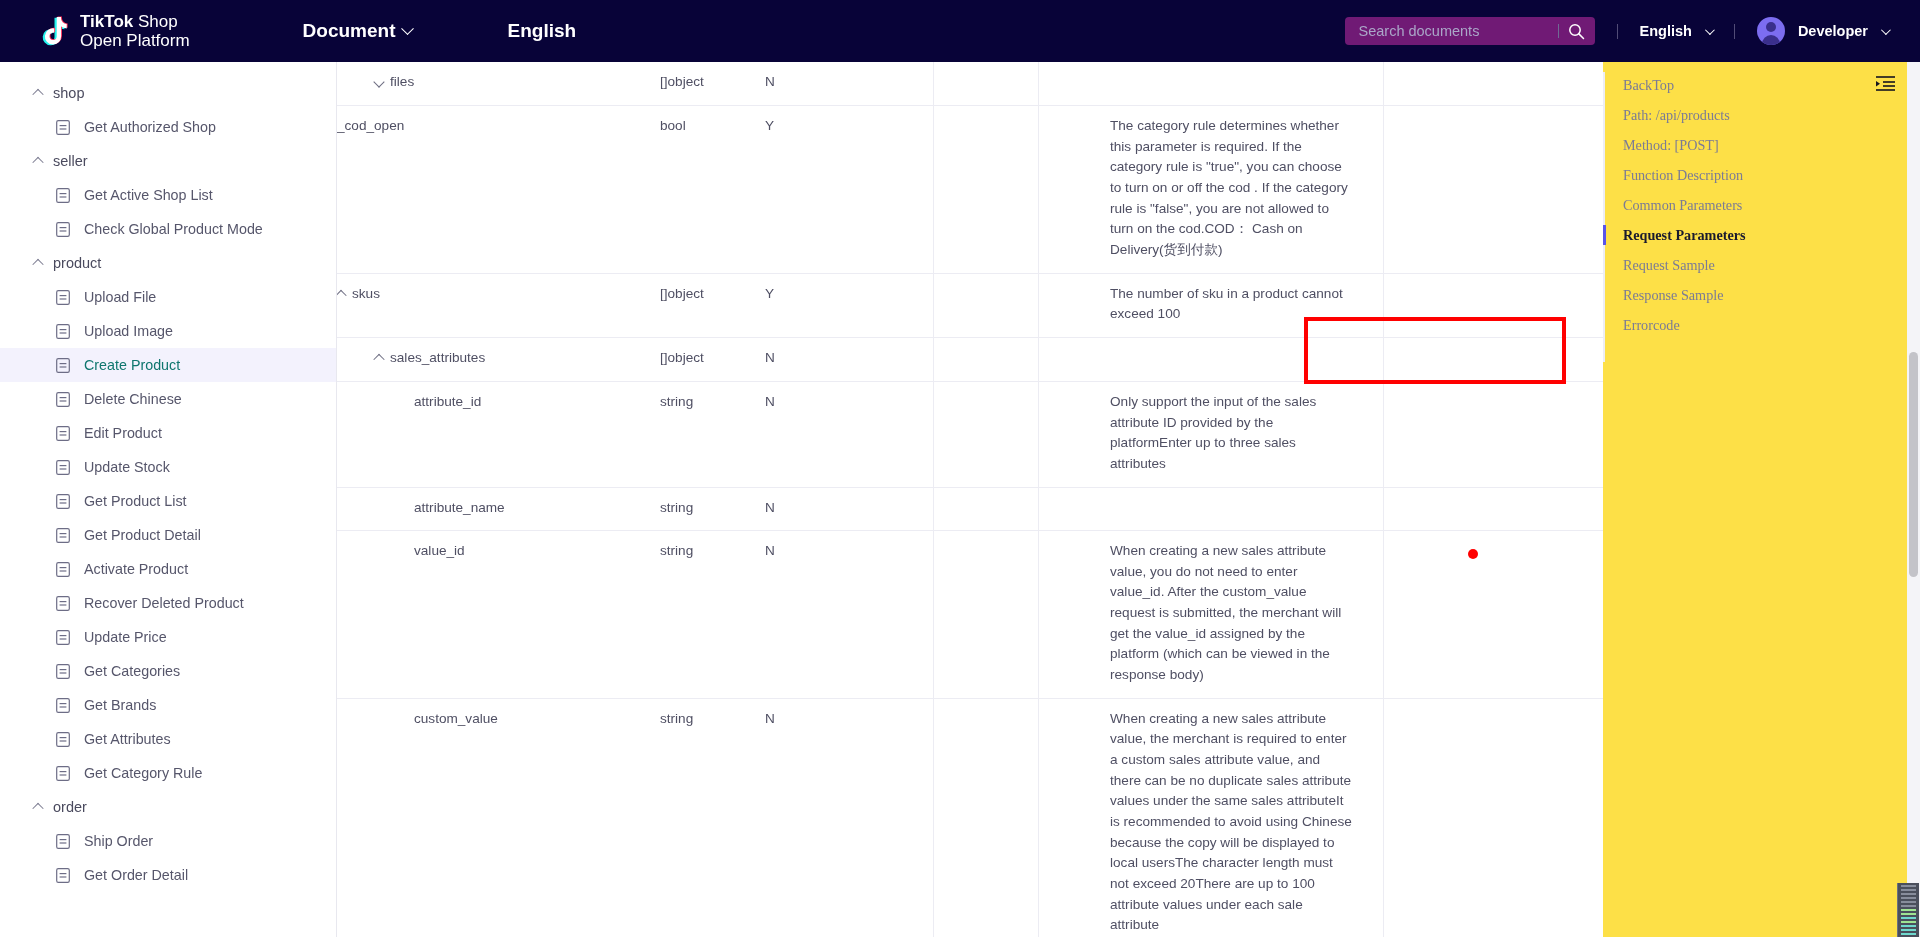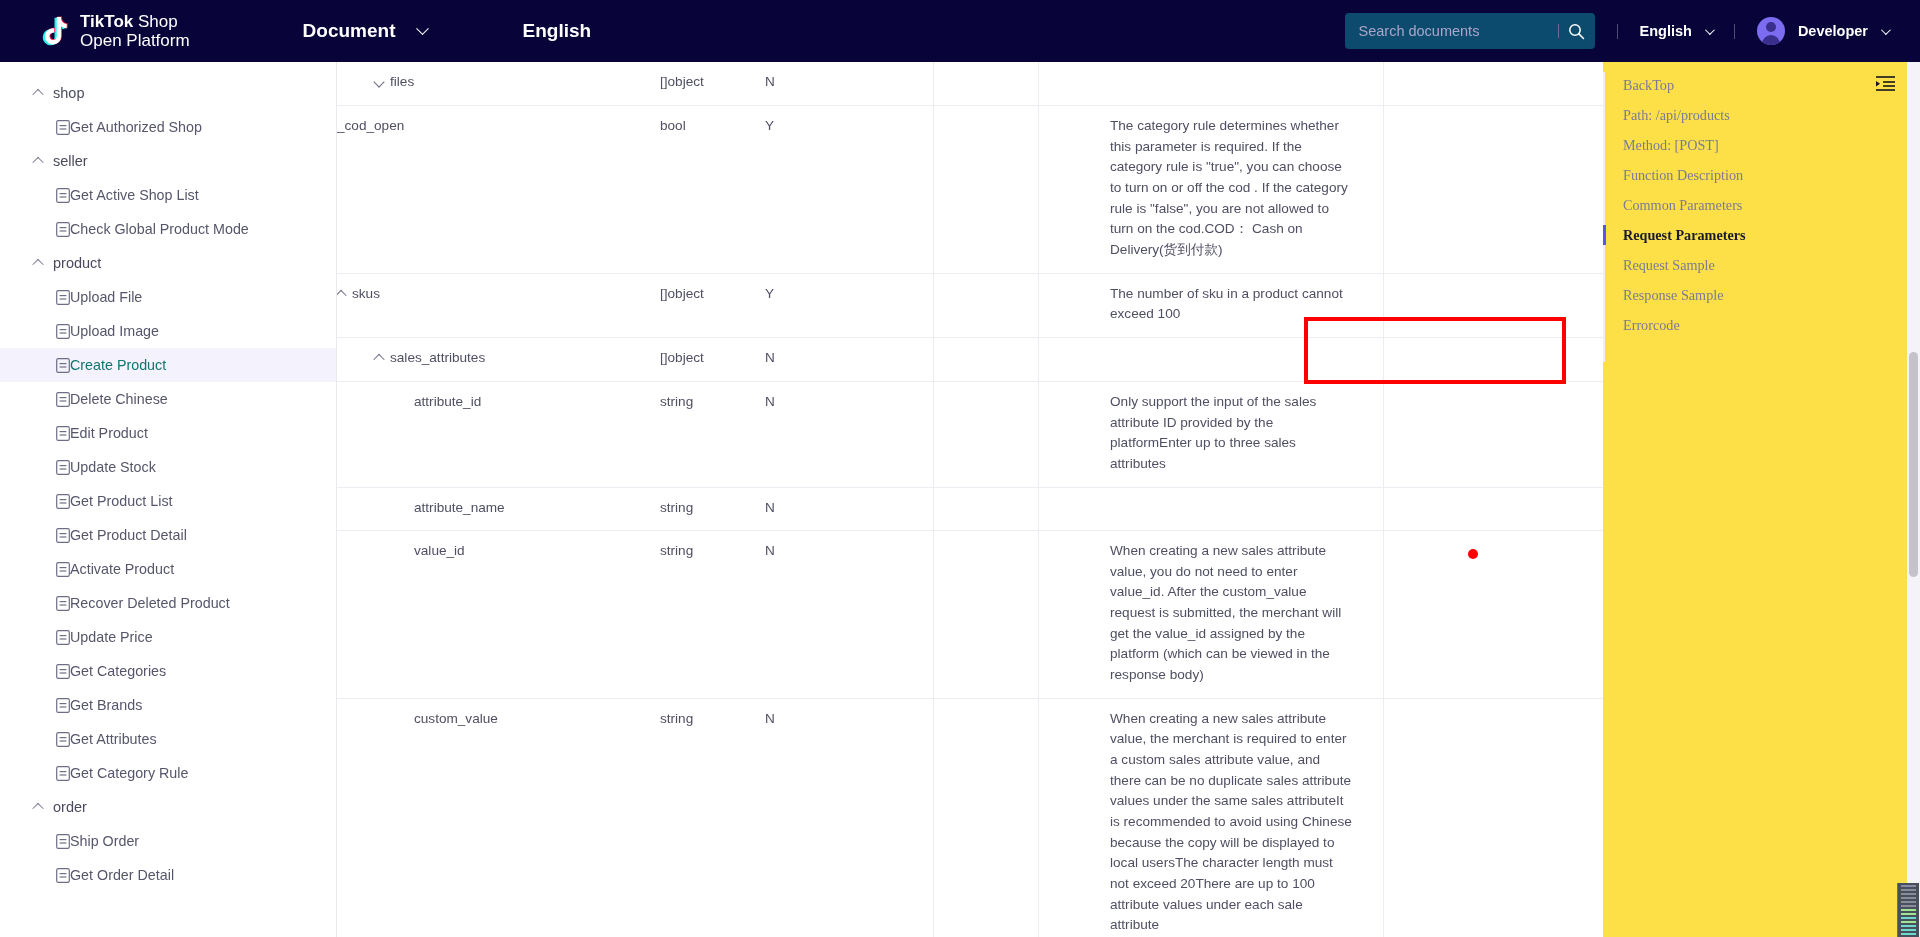--- a/index.html
+++ b/index.html
@@ -20,36 +20,36 @@
   .brand { display: flex; align-items: center; margin-left: 40px; }
   .tiktok-note { position: relative; width: 34px; height: 34px; flex: 0 0 34px; }
   .brand-text { margin-left: 6px; color: #fff; line-height: 1.12; }
   .brand-line1 { font-size: 17px; font-weight: 400; }
   .brand-line1 b { font-weight: 700; }
   .brand-line2 { font-size: 17px; font-weight: 400; }
 
   .nav { display: flex; align-items: center; margin-left: 113px; gap: 96px; }
   .nav-item {
     color: #ffffff; font-size: 19px; font-weight: 700;
-    display: flex; align-items: center; gap: 22px; cursor: pointer;
+    display: flex; align-items: center; gap: 7px; cursor: pointer;
     white-space: nowrap;
   }
   .caret-dn {
     display: inline-block; width: 9px; height: 9px;
     border-right: 1.6px solid #fff; border-bottom: 1.6px solid #fff;
     transform: rotate(45deg) translate(-2px,-2px); font-weight: 400;
   }
 
   .header-right {
     margin-left: auto; margin-right: 32px;
     display: flex; align-items: center;
   }
   .search-box {
-    width: 250px; height: 36px;
-    background: #0c4a6e; border-radius: 4px;
+    width: 250px; height: 28px;
+    background: #701a75; border-radius: 4px;
     display: flex; align-items: center;
     padding: 0 10px 0 14px;
   }
   .search-box .ph {
     color: #aaa6c8; font-size: 14.5px; flex: 1;
     white-space: nowrap; overflow: hidden;
   }
   .sep-thin { width: 1px; height: 14px; background: #6f6a94; margin: 0 9px; flex:0 0 1px;}
   .mag { width: 17px; height: 17px; flex: 0 0 17px; }
   .hdr-div { width: 1px; height: 15px; background: #514c77; margin: 0 22px; }
@@ -95,21 +95,21 @@
     display: flex; align-items: center; gap: 11px;
     padding: 0 0 0 34px; height: 34px;
     color: #4a4a5e; font-size: 14.5px; cursor: pointer;
   }
   .caret-up {
     display: inline-block; width: 8px; height: 8px;
     border-left: 1.4px solid #7b7b90; border-top: 1.4px solid #7b7b90;
     transform: rotate(45deg) translate(1px,1px);
   }
   .sb-item {
-    display: flex; align-items: center; gap: 0;
+    display: flex; align-items: center; gap: 14px;
     height: 34px; padding-left: 56px;
     color: #56566b; font-size: 14.3px; cursor: pointer;
   }
   .sb-item.active { background: #f3f2fd; color: #0f766e; }
   .doc-ico { width: 14px; height: 15px; flex: 0 0 14px; }
 
   
   .content {
     position: absolute; top: 0; left: 337px;
     width: 1266px; height: 875px;

